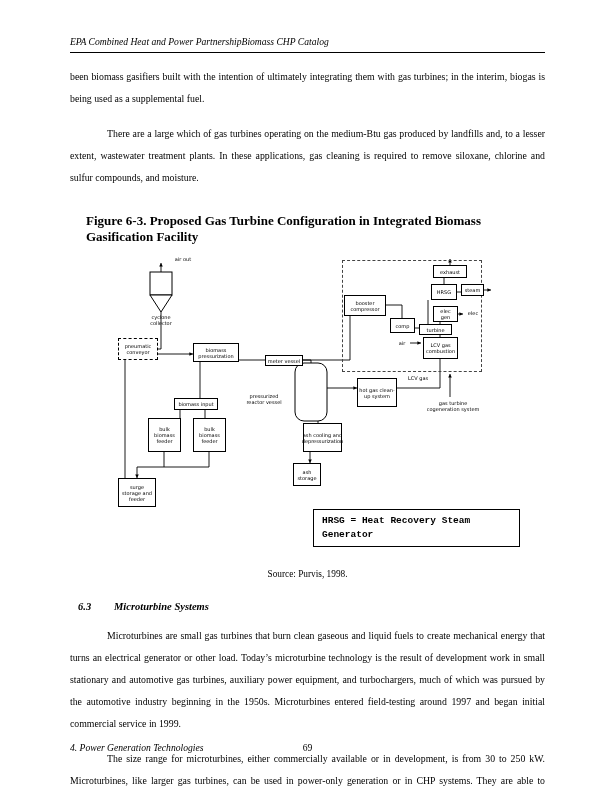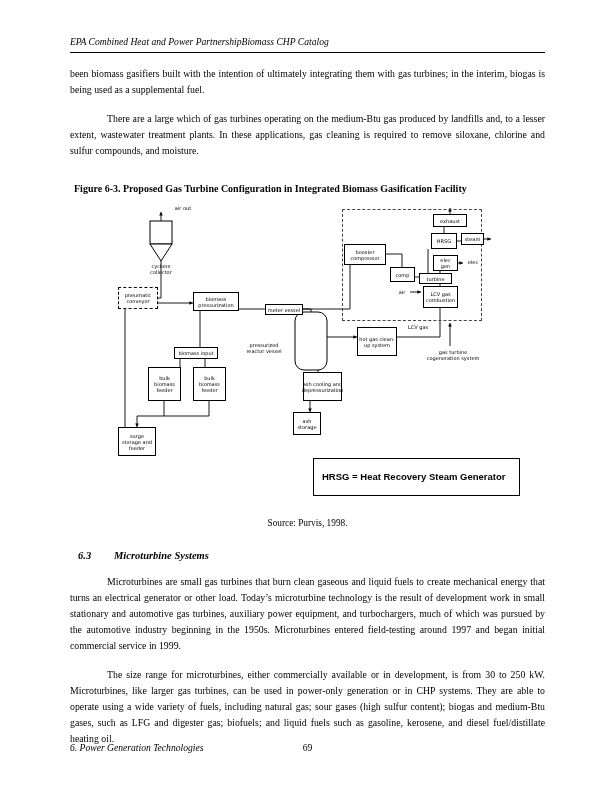--- a/index.html
+++ b/index.html
@@ -16,28 +16,28 @@
   }
   
   .hdr{
     display:flex;justify-content:flex-start;
     font-style:italic;font-size:9.6px;
     border-bottom:1px solid #000;
     padding-bottom:5px;
   }
   
   .para{
-    font-size:9.8px;line-height:16px;
+    font-size:9.8px;line-height:22px;
     text-align:justify;
     margin:13px 0 0 0;
   }
   .para.indent{text-indent:37px;}
   .fig-title{
-    font-size:10px;font-weight:bold;
-    margin:24px 0 0 4px;
+    font-size:13px;font-weight:bold;
+    margin:24px 0 0 16px;
   }
   
   .figure{
     position:relative;
     width:475px;height:300px;
     margin-top:10px;
     font-family:"DejaVu Sans",sans-serif;
   }
   .figure svg{position:absolute;left:0;top:0;}
   .dbox,.dlabel{
@@ -56,21 +56,21 @@
     border:1px dashed #444;
     box-sizing:border-box;
   }
   .legend{
     position:absolute;
     left:243px;top:254px;
     width:207px;height:38px;
     border:1.5px solid #000;
     box-sizing:border-box;
     padding:4px 8px;
-    font-family:Liberation Sans, sans-serif;
+    font-family:Liberation Mono, monospace;
     font-size:9.5px;font-weight:bold;
     line-height:14px;
     display:flex;flex-direction:column;justify-content:center;
   }
   .source{font-size:9.3px;margin:14px 0 0 0;text-align:center;}
   .sec-head{
     margin:22px 0 0 8px;
     font-size:10.5px;font-weight:bold;font-style:italic;
   }
   .sec-head .num{display:inline-block;width:36px;}
@@ -181,17 +181,17 @@
   <p class="source">Source: Purvis, 1998.</p>
 
   <div class="sec-head">
     <span class="num">6.3</span><span>Microturbine Systems</span>
   </div>
 
   <p class="para indent">Microturbines are small gas turbines that burn clean gaseous and liquid fuels to create mechanical energy that turns an electrical generator or other load. Today’s microturbine technology is the result of development work in small stationary and automotive gas turbines, auxiliary power equipment, and turbochargers, much of which was pursued by the automotive industry beginning in the 1950s. Microturbines entered field-testing around 1997 and began initial commercial service in 1999.</p>
   <p class="para indent">The size range for microturbines, either commercially available or in development, is from 30 to 250 kW. Microturbines, like larger gas turbines, can be used in power-only generation or in CHP systems. They are able to operate using a wide variety of fuels, including natural gas; sour gases (high sulfur content); biogas and medium-Btu gases, such as LFG and digester gas; biofuels; and liquid fuels such as gasoline, kerosene, and diesel fuel/distillate heating oil.</p>
 
   <div class="ftr">
-    <span>6. Power Generation Technologies</span>
+    <span>4. Power Generation Technologies</span>
     <span class="pageno">69</span>
   </div>
 
 </div>
 
 </body></html>

